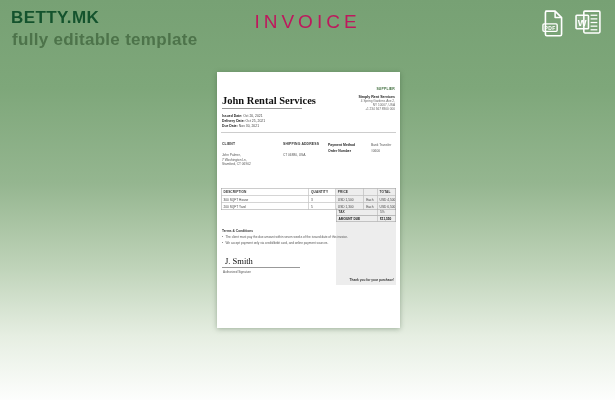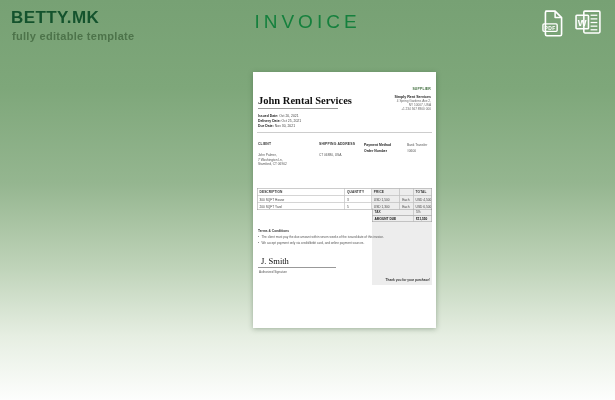--- a/index.html
+++ b/index.html
@@ -2,26 +2,26 @@
 <html><head>
 <meta charset="utf-8">
 <style>
   html,body{margin:0;padding:0;}
   body{
     width:615px;height:400px;overflow:hidden;position:relative;
     font-family:"Liberation Sans",sans-serif;
     background:linear-gradient(to bottom,#77a174 0%,#7ea77a 22%,#95b690 46%,#bdd2b7 66%,#e6eee2 84%,#fdfefd 100%);
   }
   .brand{position:absolute;left:11px;top:8px;font-size:17px;font-weight:bold;color:#14532d;letter-spacing:.4px;}
-  .tagline{position:absolute;left:12px;top:30px;font-size:11px;font-weight:bold;color:#4d734a;letter-spacing:.3px;text-align:right;}
-  .main-title{position:absolute;left:0;right:0;top:11px;text-align:center;font-size:19px;color:#15803d;letter-spacing:4px;font-weight:normal;}
+  .tagline{position:absolute;left:12px;top:30px;font-size:17px;font-weight:bold;color:#4d734a;letter-spacing:.3px;text-align:right;}
+  .main-title{position:absolute;left:0;right:0;top:11px;text-align:center;font-size:19px;color:#be185d;letter-spacing:4px;font-weight:normal;}
   .dl-icons{position:absolute;right:13px;top:9px;display:flex;gap:8px;}
   .icon-btn{background:none;border:none;padding:0;cursor:pointer;width:27px;height:28px;}
 
-  .page-wrap{position:absolute;left:217px;top:72px;width:183px;height:312px;margin-left:36px;}
+  .page-wrap{position:absolute;left:217px;top:72px;width:183px;height:312px;}
   .page{width:366px;height:512px;background:#fff;transform:scale(.5);transform-origin:0 0;
         box-shadow:0 2px 10px rgba(35,65,35,.35);position:relative;color:#222;}
 
   .gray-panel{position:absolute;left:238px;top:232px;width:120px;height:194px;background:#ededed;}
 
   .sup-block{position:absolute;top:30px;right:10px;text-align:right;}
   .sup-label{font-size:6.8px;font-weight:bold;color:#3c6b3a;letter-spacing:.4px;}
   .sup-name{font-size:7.2px;font-weight:bold;margin-top:7px;color:#222;}
   .sup-line{font-size:6.3px;color:#666;line-height:8.5px;}
 

